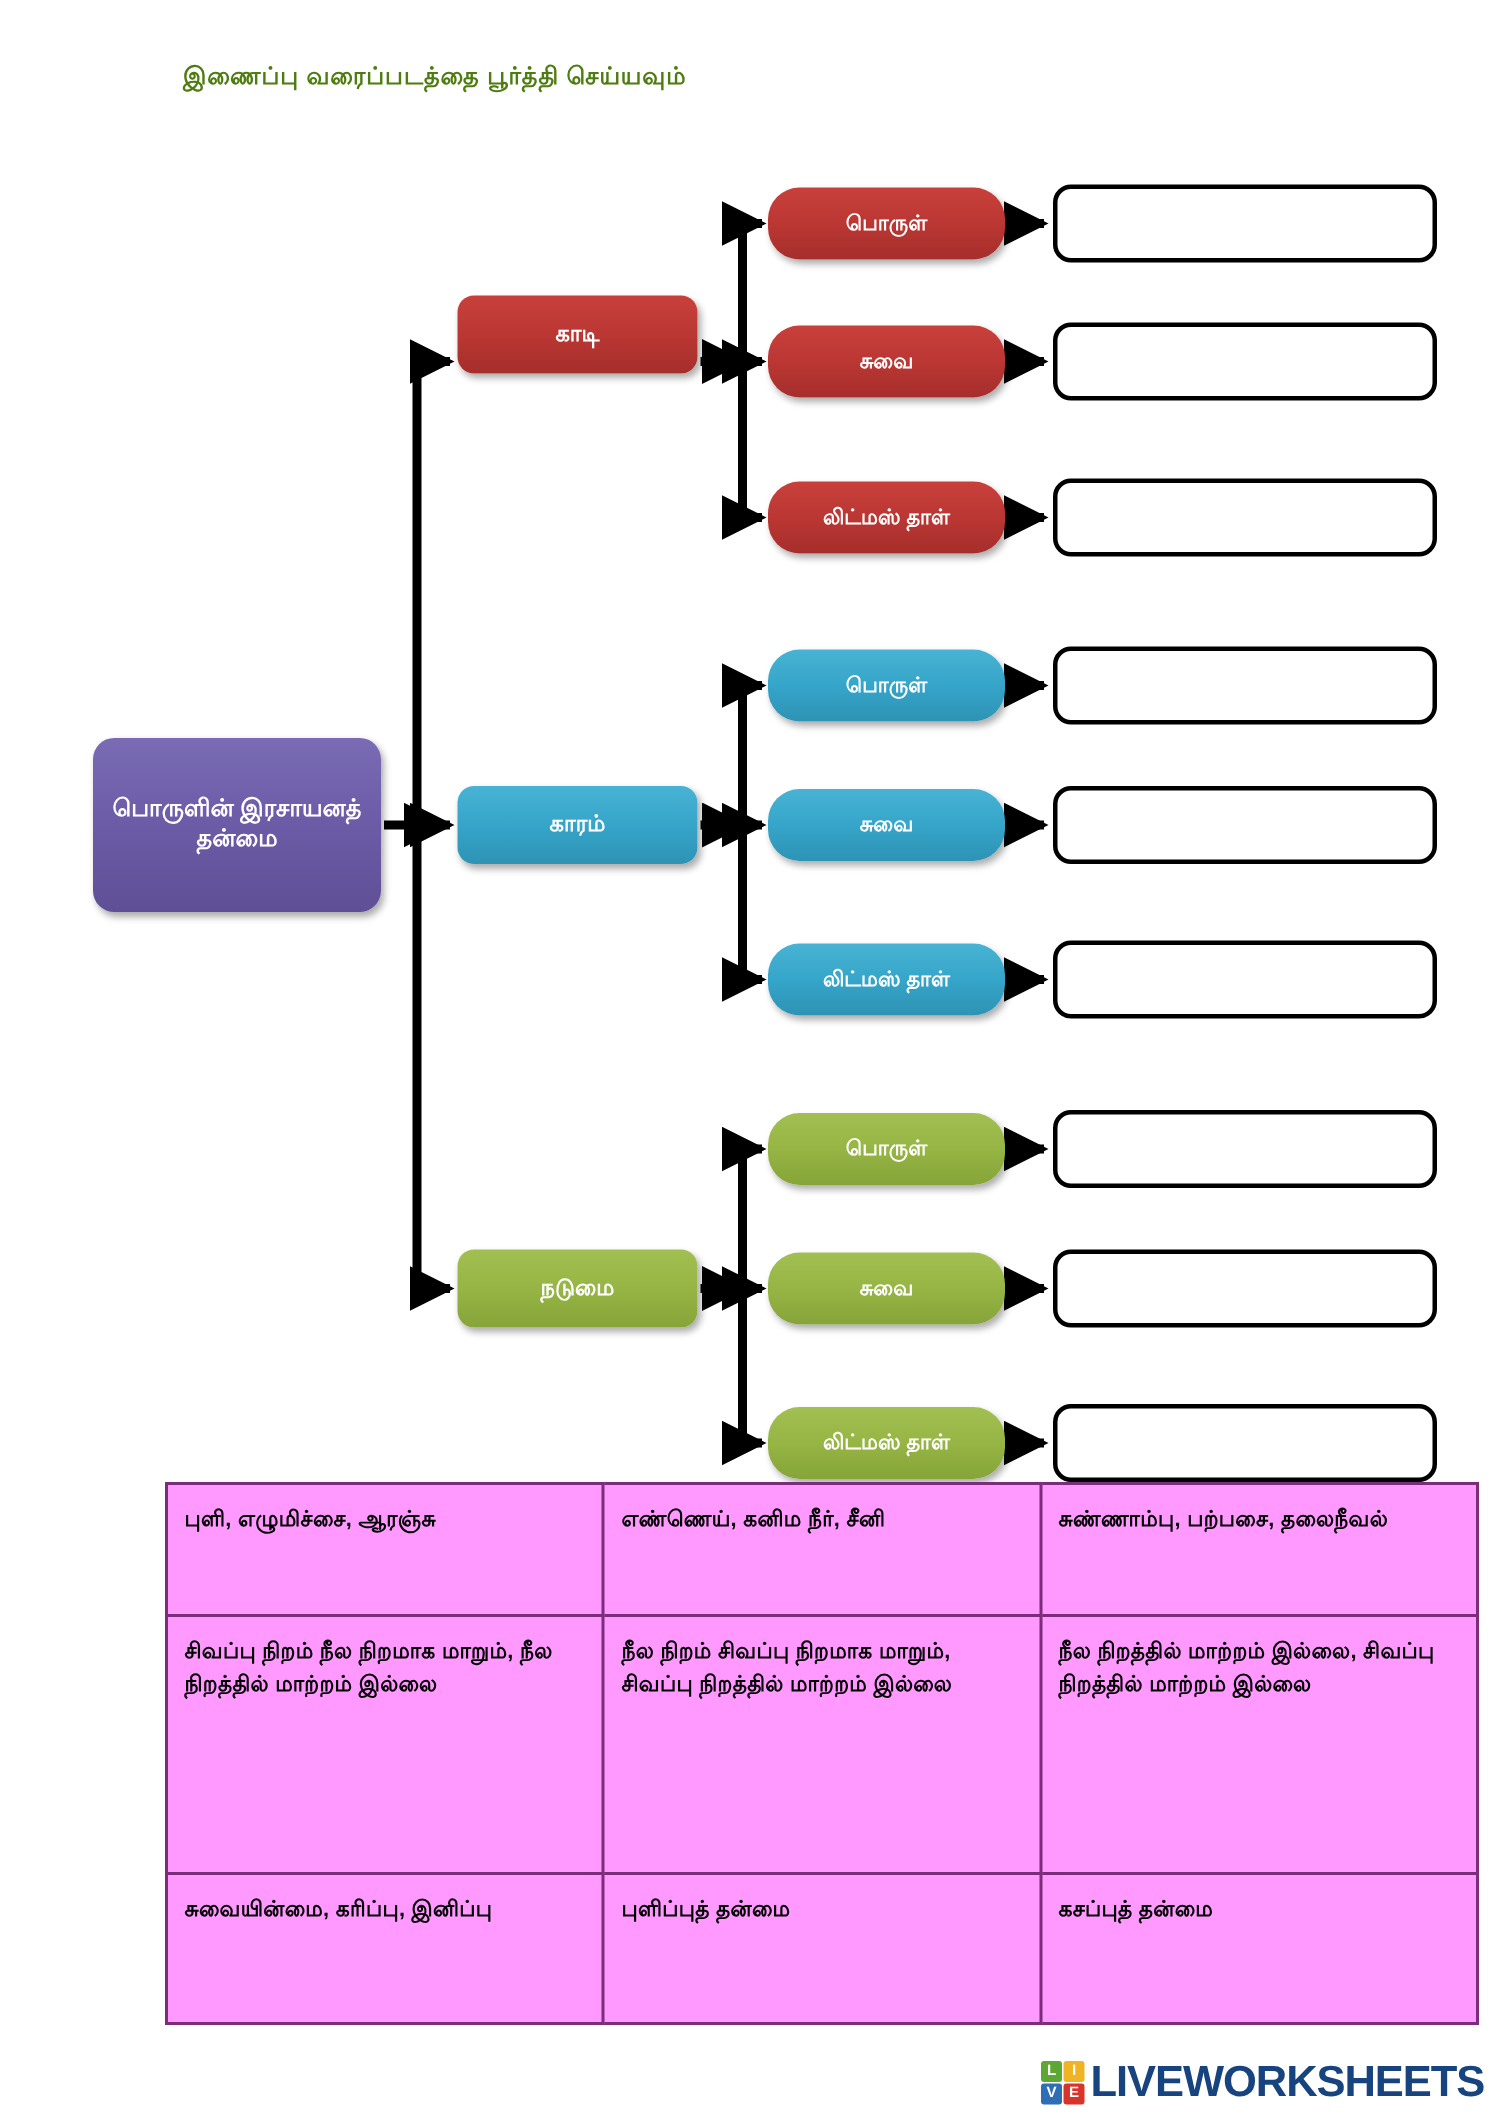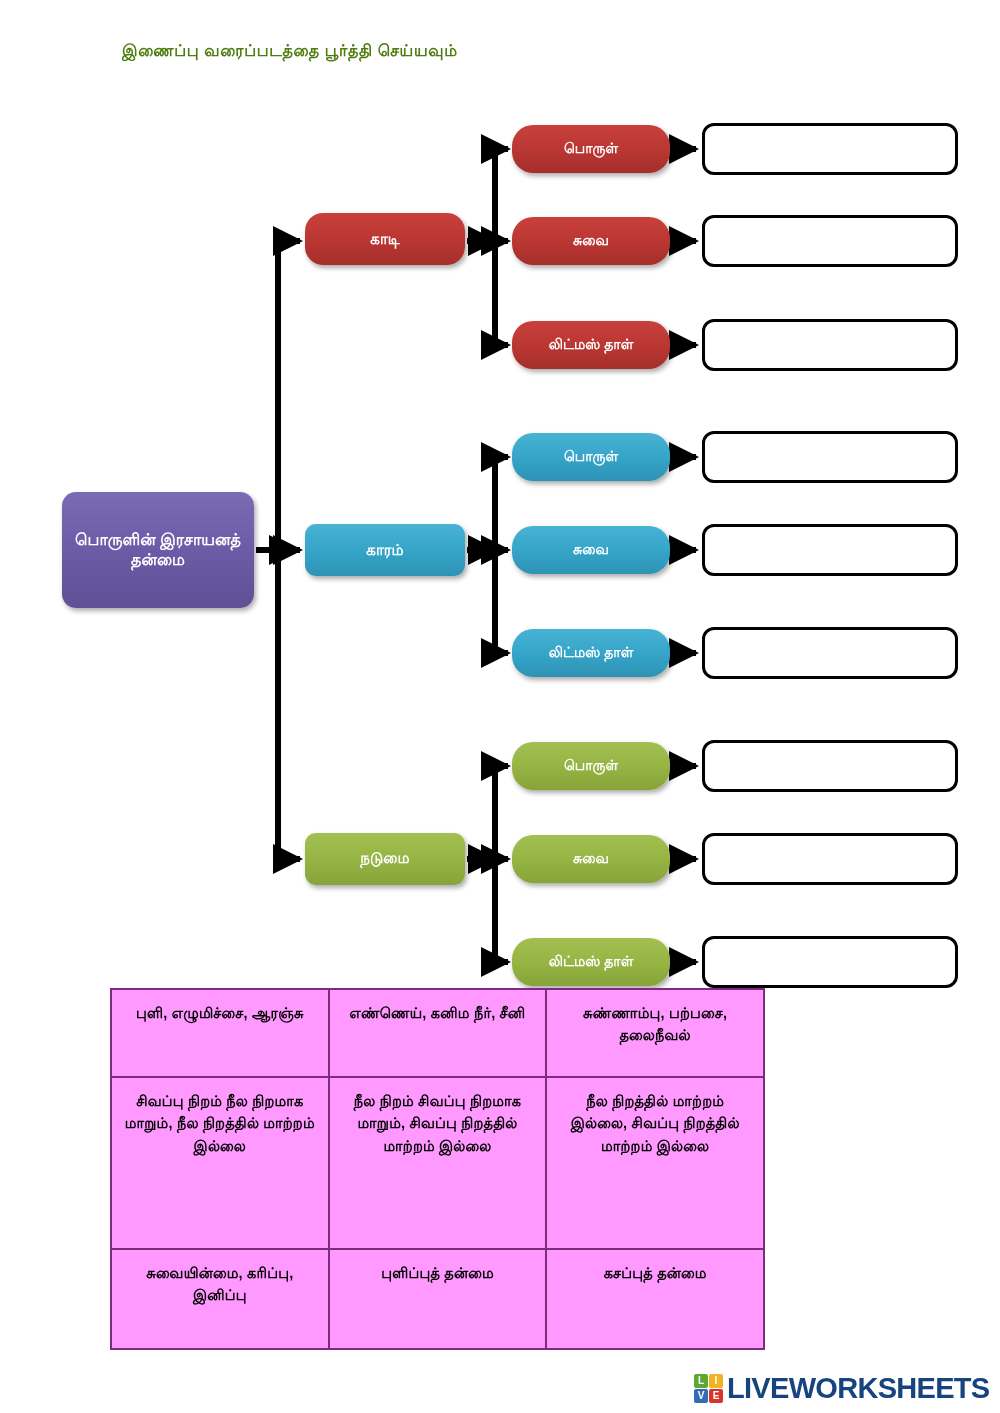--- a/index.html
+++ b/index.html
@@ -90,25 +90,24 @@
     width: 256px; height: 52px;
     background: #ffffff;
     border: 3px solid #000000;
     border-radius: 12px;
   }
 
   
   .wordbank {
     position: absolute;
     left: 110px; top: 988px;
-    width: 655px;
+    width: 876px;
     border-collapse: collapse;
     background: #ff99ff;
     table-layout: fixed;
-    text-align: center;
   }
   .wordbank td {
     border: 2px solid #7b2d7b;
     background: #ff99ff;
     color: #000000;
     font-size: 14.5px;
     font-weight: bold;
     line-height: 1.55;
     padding: 12px 11px;
     vertical-align: top;
@@ -217,37 +216,37 @@
       <path d="M 672 550 L 696 550"></path>
       <path d="M 672 653 L 696 653"></path>
       <path d="M 672 766 L 696 766"></path>
       <path d="M 672 859 L 696 859"></path>
       <path d="M 672 962 L 696 962"></path>
     </g>
   </svg>
 
   <div class="node node-root">பொருளின் இரசாயனத் தன்மை</div>
 
-  <div class="node node-branch c-red" style="top:213px;border-radius:18px;">காடி</div>
+  <div class="node node-branch c-red" style="top:197px;">காடி</div>
   <div class="node node-leaf c-red" style="top:125px;">பொருள்</div>
   <div class="node node-leaf c-red" style="top:217px;">சுவை</div>
   <div class="node node-leaf c-red" style="top:321px;">லிட்மஸ் தாள்</div>
   <div class="answer-box" style="top:123px;"></div>
   <div class="answer-box" style="top:215px;"></div>
   <div class="answer-box" style="top:319px;"></div>
 
   <div class="node node-branch c-blue" style="top:524px;">காரம்</div>
   <div class="node node-leaf c-blue" style="top:433px;">பொருள்</div>
   <div class="node node-leaf c-blue" style="top:526px;">சுவை</div>
   <div class="node node-leaf c-blue" style="top:629px;">லிட்மஸ் தாள்</div>
   <div class="answer-box" style="top:431px;"></div>
   <div class="answer-box" style="top:524px;"></div>
   <div class="answer-box" style="top:627px;"></div>
 
-  <div class="node node-branch c-green" style="top:833px;font-family:Liberation Serif, serif;">நடுமை</div>
+  <div class="node node-branch c-green" style="top:833px;">நடுமை</div>
   <div class="node node-leaf c-green" style="top:742px;">பொருள்</div>
   <div class="node node-leaf c-green" style="top:835px;">சுவை</div>
   <div class="node node-leaf c-green" style="top:938px;">லிட்மஸ் தாள்</div>
   <div class="answer-box" style="top:740px;"></div>
   <div class="answer-box" style="top:833px;"></div>
   <div class="answer-box" style="top:936px;"></div>
 </div>
 
 <table class="wordbank">
   <tbody>

